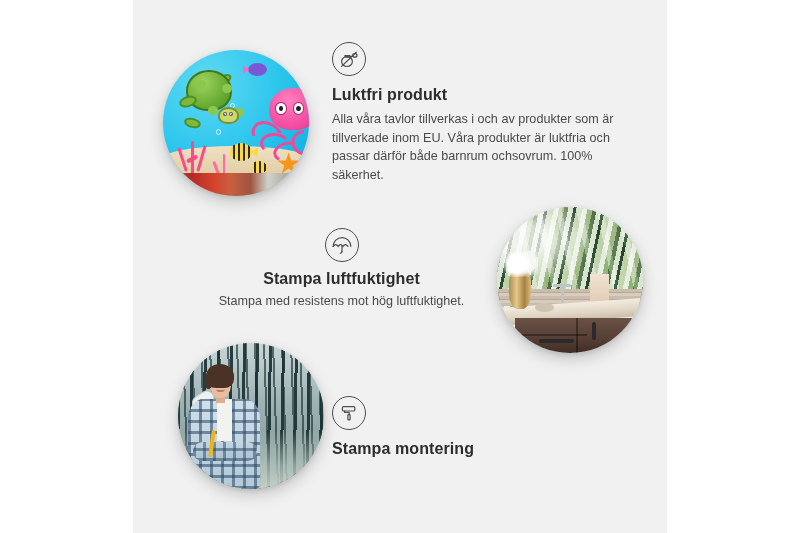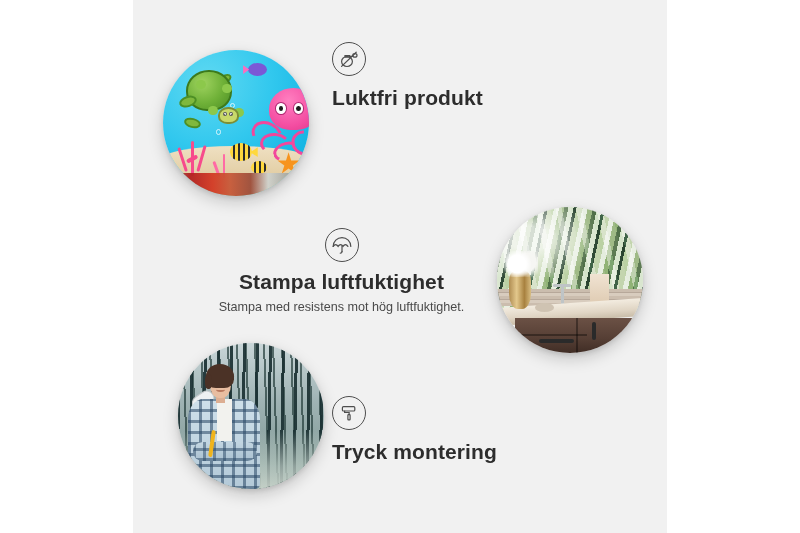--- a/index.html
+++ b/index.html
@@ -278,21 +278,21 @@
 
   
   .feature { position: absolute; }
   .feature .ring {
     width: 34px; height: 34px;
     border: 1.6px solid #4e4e4e;
     border-radius: 50%;
     display: flex; align-items: center; justify-content: center;
   }
   .feature h2 {
-    font-size: 21px;
+    font-size: 16px;
     font-weight: bold;
     color: #2d2d2d;
     letter-spacing: .1px;
     line-height: 1.25;
   }
   .feature p {
     font-size: 12.6px;
     color: #4a4a4a;
     line-height: 1.47;
   }
@@ -365,20 +365,21 @@
     <div class="ring">
       <svg width="24" height="24" viewBox="0 0 24 24" fill="none" stroke="#4e4e4e" stroke-width="1.2" stroke-linecap="round">
         <ellipse cx="10" cy="14.5" rx="5.4" ry="5"></ellipse>
         <path d="M8 8.6h4.6v1.6H8z"></path>
         <path d="M12.6 9.4h3.1"></path>
         <ellipse cx="17.9" cy="8.4" rx="2.1" ry="1.7"></ellipse>
         <path d="M4.6 19.4 19.2 5.2"></path>
       </svg>
     </div>
     <h2>Luktfri produkt</h2>
+    <p>Alla våra tavlor tillverkas i och av produkter som är tillverkade inom EU. Våra produkter är luktfria och passar därför både barnrum ochsovrum. 100% säkerhet.</p>
   </div>
 
   <div class="feature" id="feature-waterproof">
     <div class="ring">
       <svg width="24" height="24" viewBox="0 0 24 24" fill="none" stroke="#4e4e4e" stroke-width="1.2" stroke-linecap="round">
         <path d="M3.2 13.4a8.8 8.8 0 0 1 17.6 0"></path>
         <path d="M3.2 13.4c1.5-2.4 3.4-2.4 4.9 0 1.5-2.4 3.4-2.4 4.9 0 1.5-2.4 3.4-2.4 4.9 0"></path>
         <path d="M12 13.4v5.3"></path>
         <path d="M12 18.7a1.7 1.7 0 0 1-1.7 1.5"></path>
       </svg>
@@ -425,16 +426,16 @@
 
   <div class="feature" id="feature-mounting">
     <div class="ring">
       <svg width="24" height="24" viewBox="0 0 24 24" fill="none" stroke="#4e4e4e" stroke-width="1.2" stroke-linecap="round" stroke-linejoin="round">
         <rect x="5.4" y="5.6" width="12.4" height="4.4" rx="1.1"></rect>
         <path d="M7.6 10v1.5H12"></path>
         <path d="M11.9 11.5h.2v2.1"></path>
         <rect x="10.9" y="13.6" width="2.2" height="5.2" rx="0.6"></rect>
       </svg>
     </div>
-    <h2>Tryck montering</h2>
+    <h2>Stampa montering</h2>
   </div>
 
 </div>
 
 </body></html>

